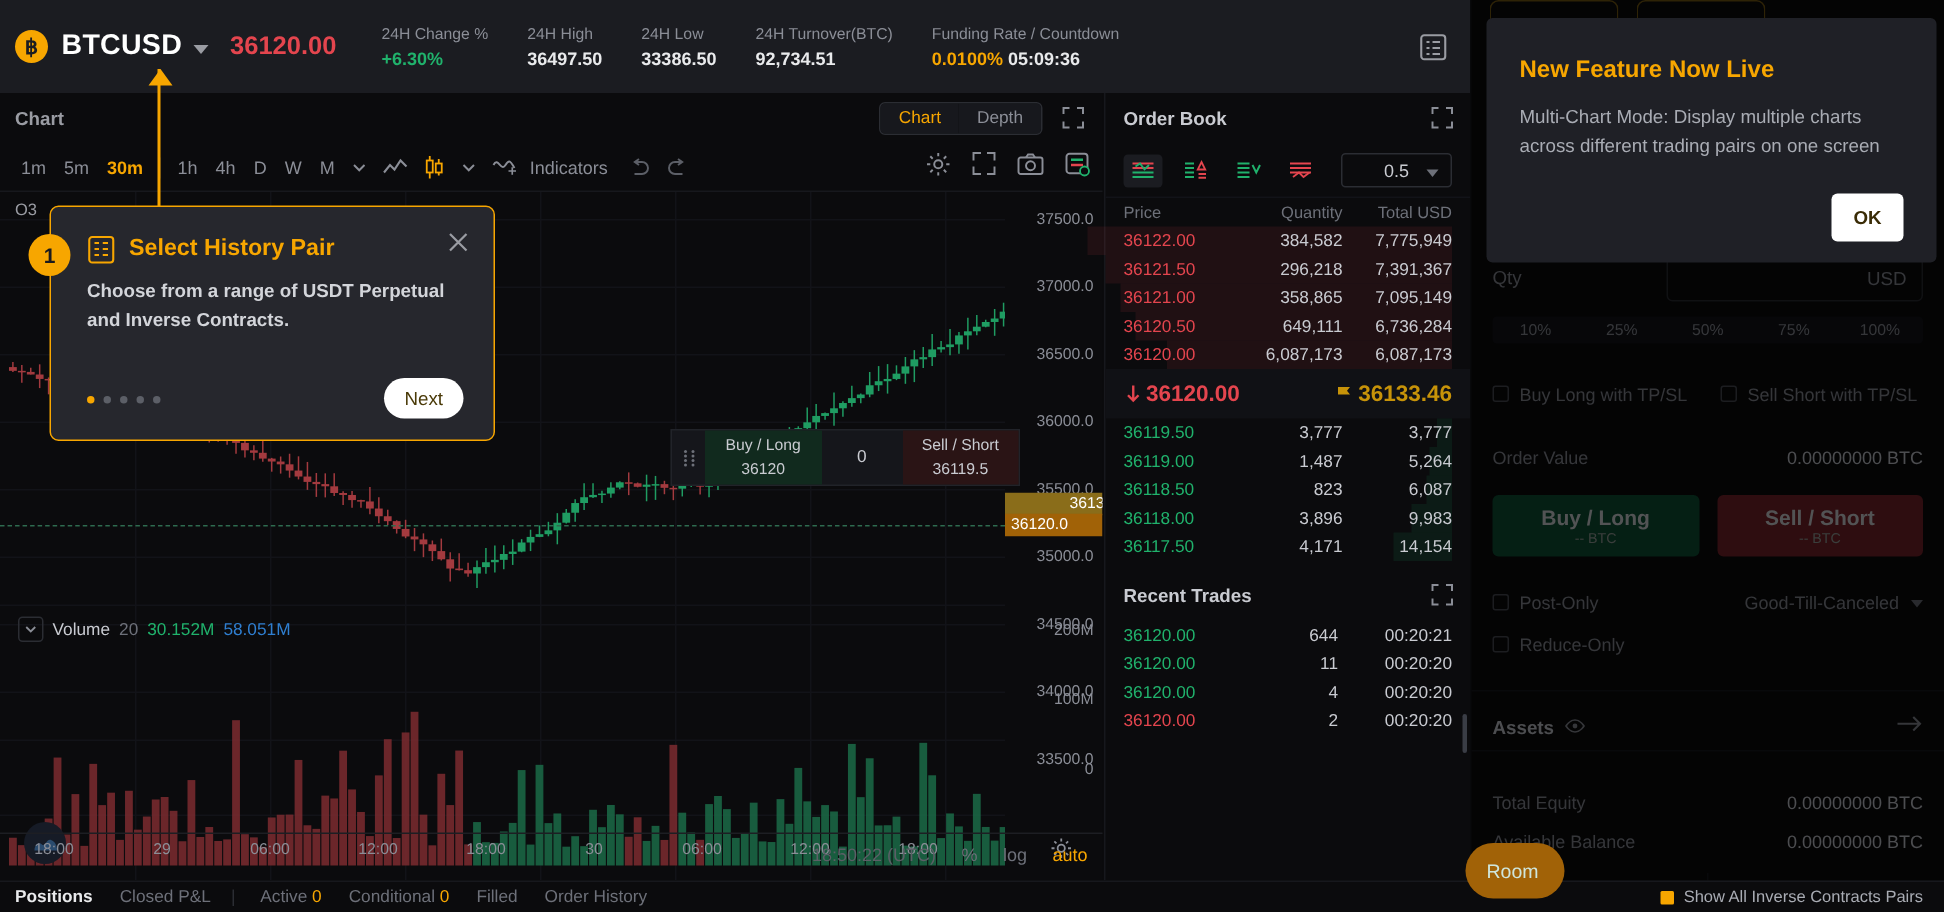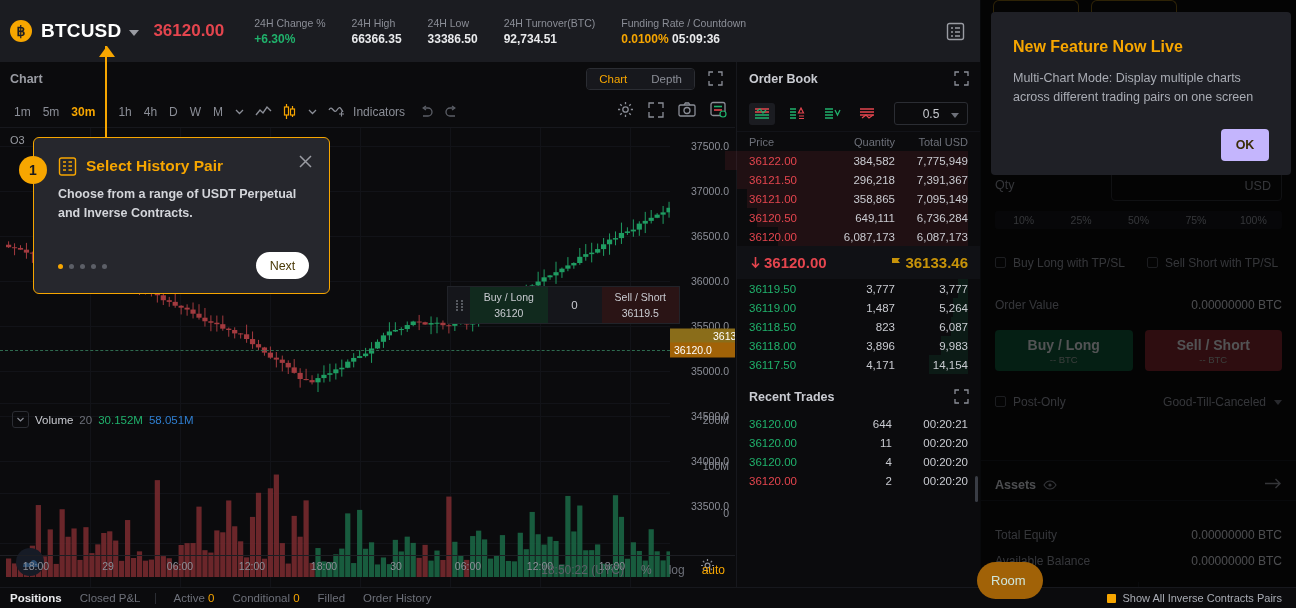--- a/index.html
+++ b/index.html
@@ -195,21 +195,21 @@
 
   
   .feature-pop {
     position: absolute; left: 991px; top: 12px; width: 300px; height: 163px;
     background: #1f2026; border-radius: 4px; padding: 26px 22px 0;
   }
   .fp-title { color: #f7a600; font-size: 16px; font-weight: bold; }
   .fp-body { color: #a9acb4; font-size: 12.5px; line-height: 19px; margin-top: 13px; }
   .fp-ok {
     position: absolute; right: 22px; bottom: 14px; width: 48px; height: 32px;
-    background: #c4b5fd; color: #3a2c06; border-radius: 4px; font-size: 12.5px;
+    background: #ffffff; color: #3a2c06; border-radius: 4px; font-size: 12.5px;
     display: flex; align-items: center; justify-content: center; font-weight: bold;
   }
 
   
   .coach-arrow {
     position: absolute; left: 99px; top: 46px; width: 0; height: 0;
     border-left: 8px solid transparent; border-right: 8px solid transparent;
     border-bottom: 11px solid #f7a600; z-index: 40;
   }
   .coach-stem { position: absolute; left: 105px; top: 46px; width: 2px; height: 92px; background: #f7a600; z-index: 39; }
@@ -273,21 +273,21 @@
     <div class="pair-name">BTCUSD</div>
     <div class="caret-down"></div>
     <div class="last-price">36120.00</div>
     <div class="stats">
       <div class="stat">
         <div class="stat-label">24H Change %</div>
         <div class="stat-value green">+6.30%</div>
       </div>
       <div class="stat">
         <div class="stat-label">24H High</div>
-        <div class="stat-value">66366.35</div>
+        <div class="stat-value">36497.50</div>
       </div>
       <div class="stat">
         <div class="stat-label">24H Low</div>
         <div class="stat-value">33386.50</div>
       </div>
       <div class="stat">
         <div class="stat-label">24H Turnover(BTC)</div>
         <div class="stat-value">92,734.51</div>
       </div>
       <div class="stat">
@@ -1064,20 +1064,26 @@
     <div class="opt-row">
       <div class="cbitem">
         <div class="cb"></div>
         <div class="cblabel">Post-Only</div>
       </div>
       <div class="tif">
         <span>Good-Till-Canceled</span>
         <span class="tif-caret"></span>
       </div>
     </div>
+    <div class="opt-row2">
+      <div class="cbitem">
+        <div class="cb"></div>
+        <div class="cblabel">Reduce-Only</div>
+      </div>
+    </div>
 
     <div class="assets-sep"></div>
     <div class="assets-row">
       <div class="assets-title">Assets</div>
       <div style="margin-left:7px">
         <svg width="14" height="10" viewBox="0 0 14 10">
             <path d="M1 5s2.4-4 6-4 6 4 6 4-2.4 4-6 4-6-4-6-4z" fill="none" stroke="#8b8e97" stroke-width="1.1"></path>
             <circle cx="7" cy="5" r="1.6" fill="#8b8e97"></circle>
           </svg>
       </div>

